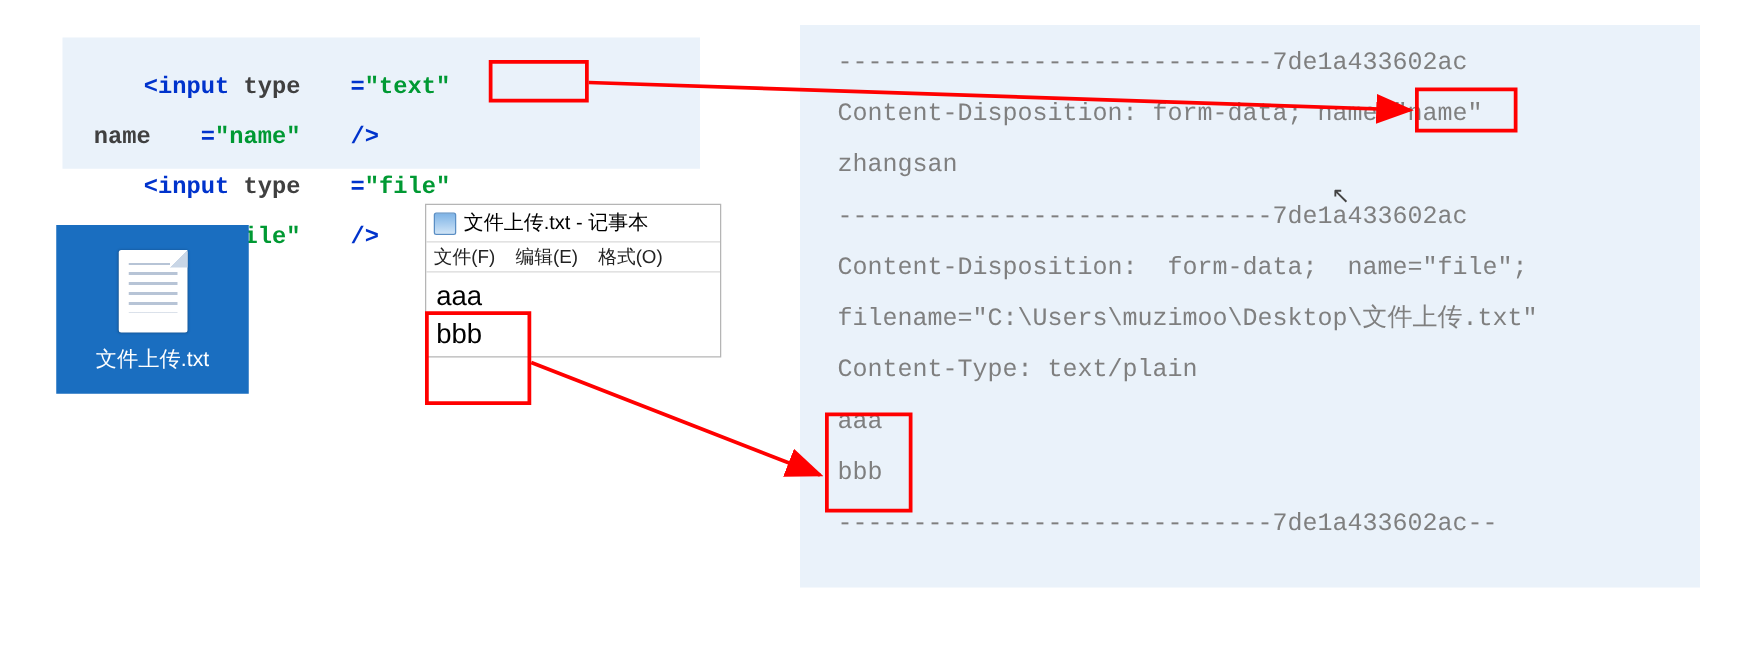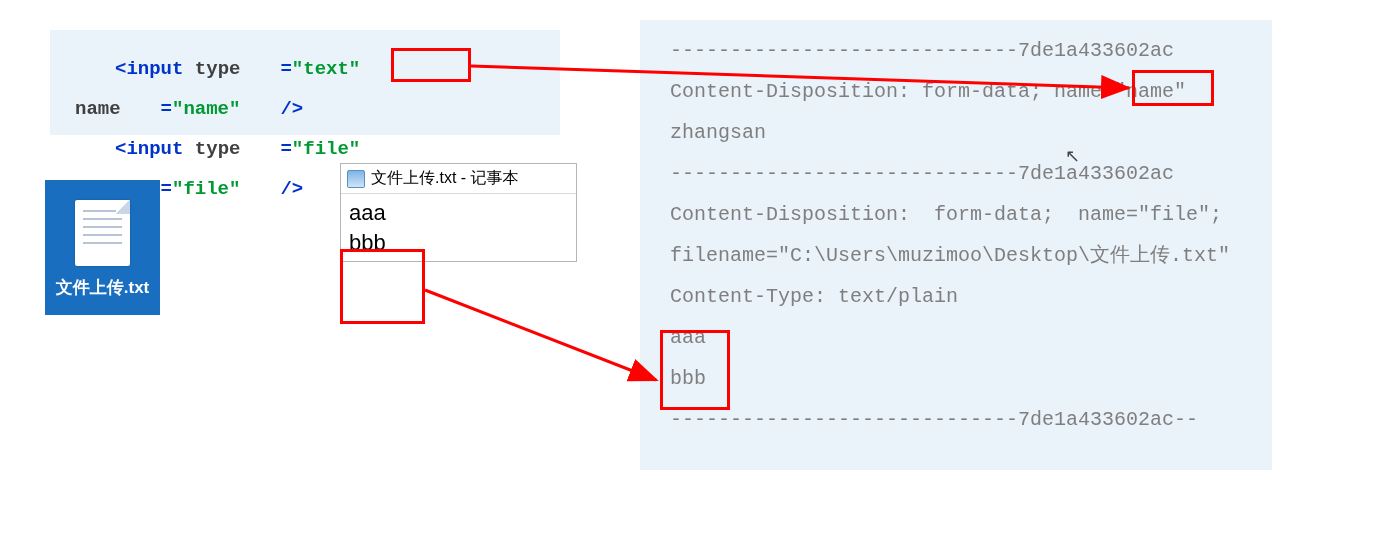--- a/index.html
+++ b/index.html
@@ -3,40 +3,40 @@
 <meta charset="utf-8">
 <style>
   html,body{margin:0;padding:0;background:#fff;font-family:Arial,Helvetica,sans-serif;}
   .stage{position:relative;width:1394px;height:536px;}
   .codebox{position:absolute;left:50px;top:30px;width:510px;height:105px;background:#eaf2fa;
            font-family:"Courier New",monospace;font-size:19px;line-height:2.1;padding:20px 25px 0 25px;box-sizing:border-box;}
   .attr{color:#404040;font-weight:bold;}
   .val{color:#009933;font-weight:bold;}
   .punct{color:#0033cc;font-weight:bold;margin-left:40px;}
 
-  .desktop-icon{position:absolute;left:45px;top:180px;width:115px;height:135px;background:#1a6ec0;
-               display:flex;flex-direction:column;align-items:center;justify-content:center;font-weight:bold;}
+  .desktop-icon{position:absolute;left:45px;top:180px;width:154px;height:135px;background:#1a6ec0;
+               display:flex;flex-direction:column;align-items:center;justify-content:center;}
   .file-shape{width:55px;height:66px;background:#fff;border-radius:2px;position:relative;
               box-shadow:0 0 2px rgba(0,0,0,.3);margin-top:4px;}
   .file-shape::before{content:"";position:absolute;top:10px;left:8px;right:8px;height:40px;
     background:repeating-linear-gradient(to bottom,#b7c4d6 0 2px,transparent 2px 8px);}
   .file-shape::after{content:"";position:absolute;top:0;right:0;width:14px;height:14px;
     background:linear-gradient(135deg,#fff 50%,#c9d6e6 50%);}
   .desktop-icon .label{color:#fff;font-size:17px;margin-top:10px;}
 
   .notepad{position:absolute;left:340px;top:163px;width:235px;background:#fff;border:1px solid #b5b5b5;
            font-size:16px;}
   .notepad .titlebar{display:flex;align-items:center;padding:4px 6px;border-bottom:1px solid #d9d9d9;}
   .notepad .np-icon{width:16px;height:16px;margin-right:6px;display:inline-block;
     background:linear-gradient(#7fb4e6,#cfe4f7);border:1px solid #5a8ec4;border-radius:2px;}
   .notepad .menubar{padding:2px 6px;font-size:15px;color:#222;border-bottom:1px solid #d9d9d9;}
   .notepad .menubar span{margin-right:12px;}
   .notepad .content{padding:4px 8px;font-family:Arial,sans-serif;font-size:22px;line-height:1.35;}
 
-  .rightbox{position:absolute;left:640px;top:20px;width:632px;height:450px;background:#eaf2fa;
+  .rightbox{position:absolute;left:640px;top:20px;width:720px;height:450px;background:#eaf2fa;
             font-family:"Courier New",monospace;font-size:20px;color:#7f7f7f;line-height:2.05;
             padding:10px 15px 10px 30px;box-sizing:border-box;white-space:pre;}
   .rightbox .ln{display:block;}
 
   .redbox{position:absolute;border:3px solid #ff0000;box-sizing:border-box;pointer-events:none;}
   svg.arrows{position:absolute;left:0;top:0;width:1394px;height:536px;pointer-events:none;}
   .cursor{position:absolute;left:1065px;top:145px;font-size:18px;color:#444;}
 </style>
 </head>
 <body>
@@ -55,20 +55,25 @@
   <div class="desktop-icon">
     <div class="file-shape"></div>
     <div class="label">文件上传.txt</div>
   </div>
 
   <div class="notepad">
     <div class="titlebar">
       <span class="np-icon"></span>
       <span>文件上传.txt - 记事本</span>
     </div>
+    <div class="menubar">
+      <span>文件(F)</span>
+      <span>编辑(E)</span>
+      <span>格式(O)</span>
+    </div>
     <div class="content">
       <div>aaa</div>
       <div>bbb</div>
     </div>
   </div>
 
   <div class="rightbox"><span class="ln">-----------------------------7de1a433602ac</span><span class="ln"><span>Content-Disposition: form-data; name=</span><span>"name"</span></span><span class="ln">zhangsan</span><span class="ln">-----------------------------7de1a433602ac</span><span class="ln">Content-Disposition:  form-data;  name="file";</span><span class="ln">filename="C:\Users\muzimoo\Desktop\文件上传.txt"</span><span class="ln">Content-Type: text/plain</span><span class="ln">aaa</span><span class="ln">bbb</span><span class="ln">-----------------------------7de1a433602ac--</span></div>
 
   <span class="cursor">↖</span>
 

